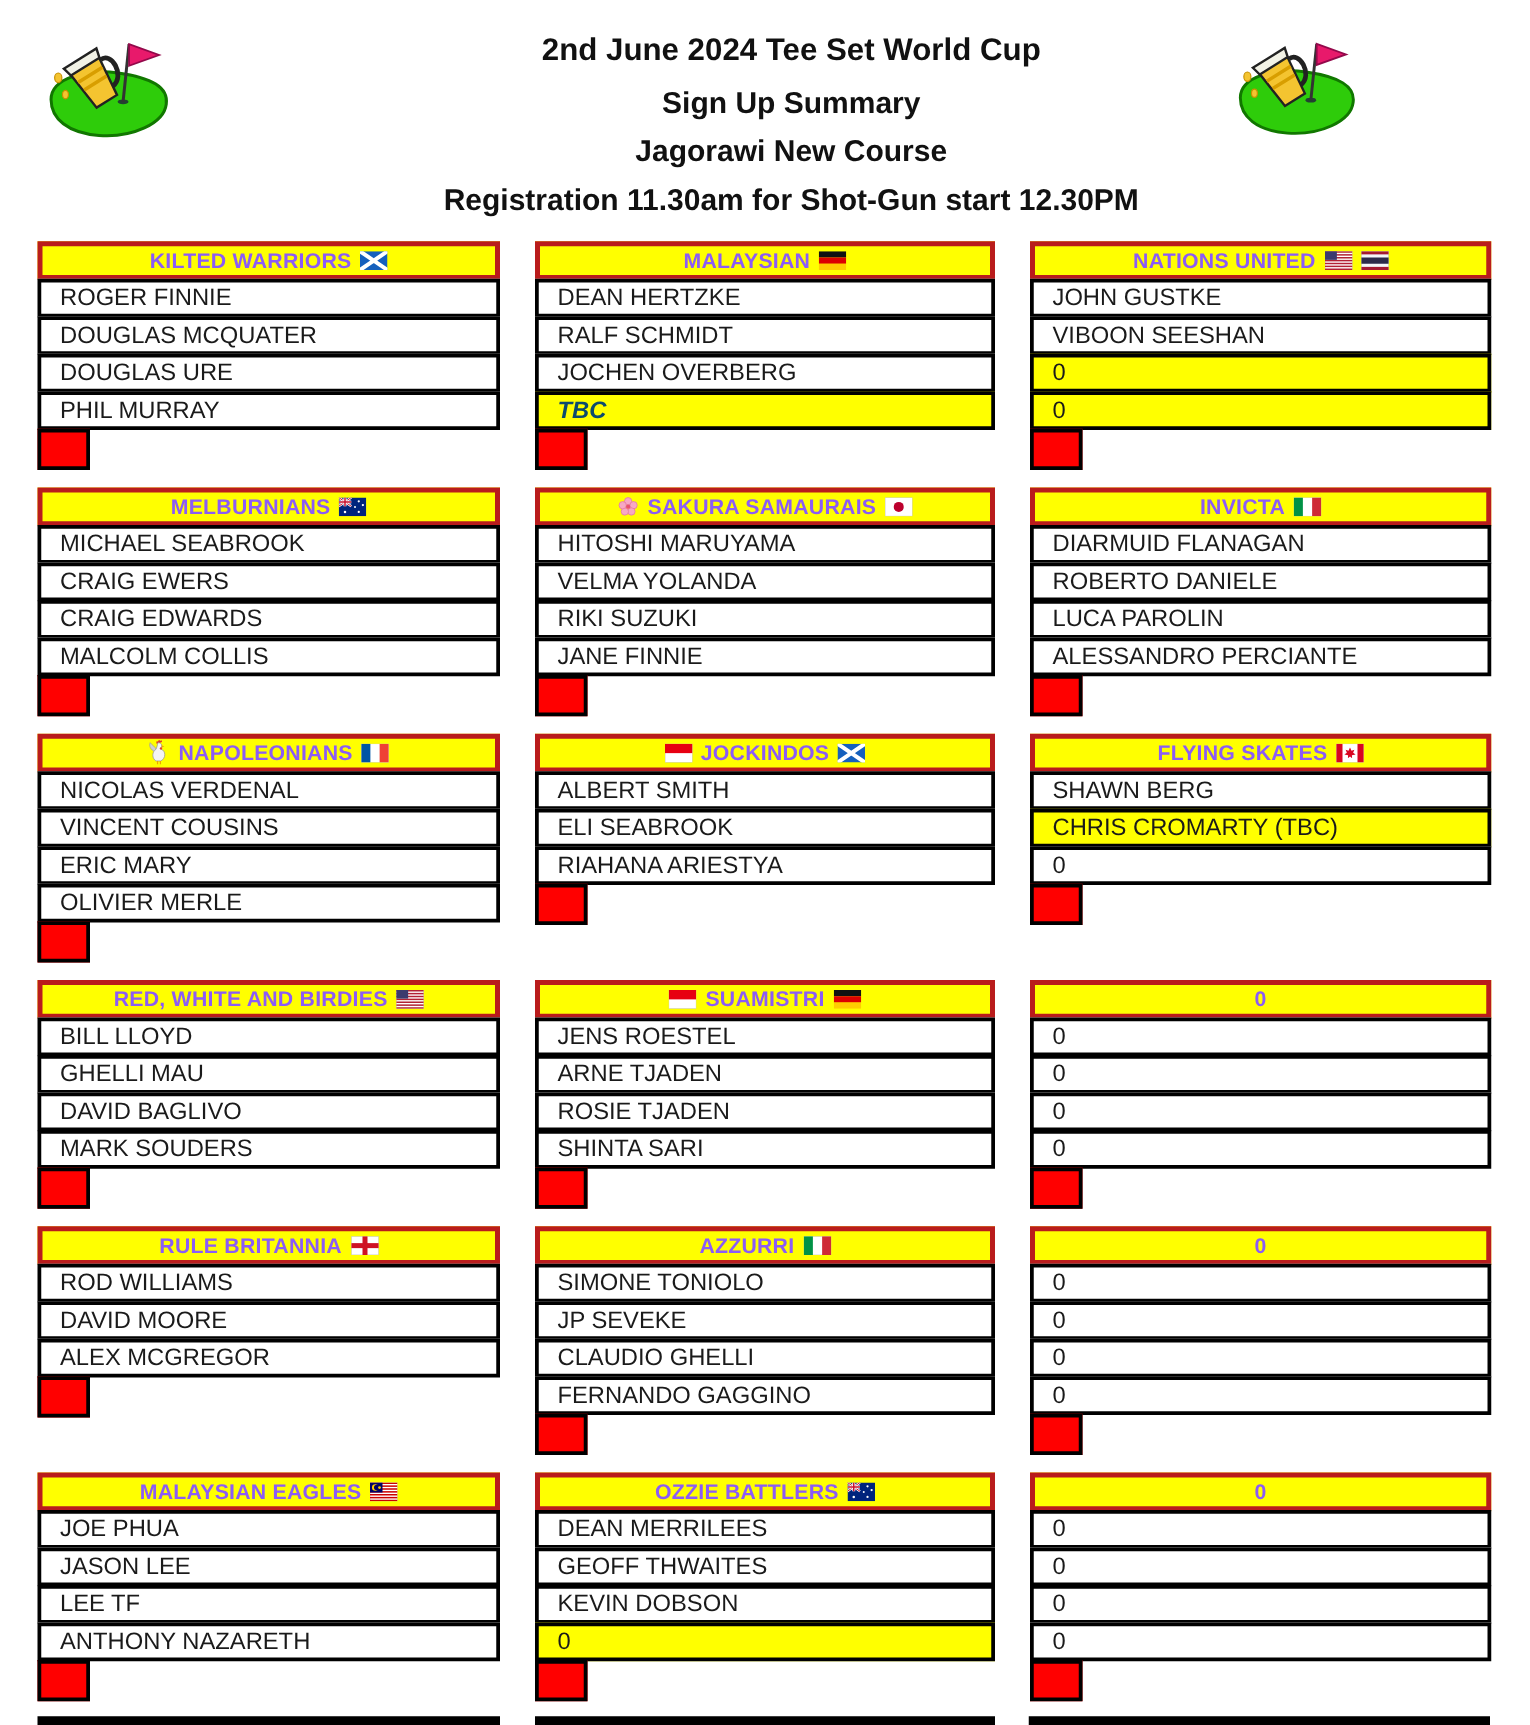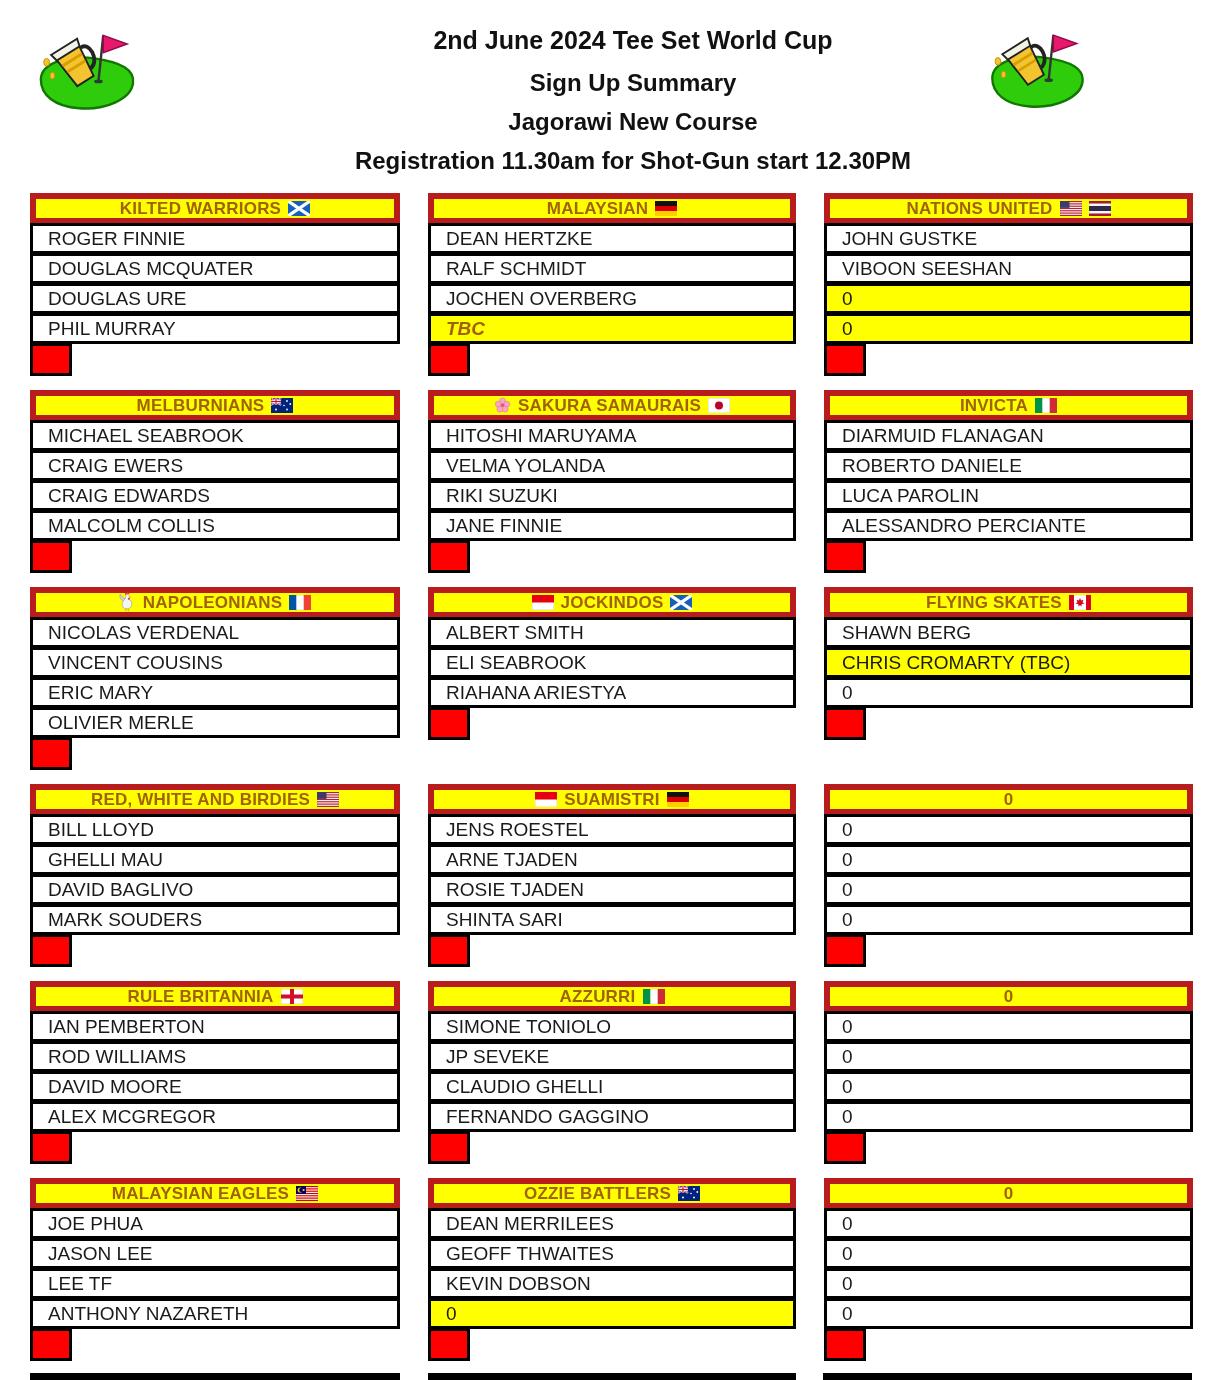--- a/index.html
+++ b/index.html
@@ -9,27 +9,27 @@
   .titles{position:absolute;top:26px;left:0;width:100%;text-align:center;}
   .title-main{font-size:25px;font-weight:bold;margin-bottom:14px;}
   .title-sub{font-size:24px;font-weight:bold;margin-bottom:11px;}
   .clipart{position:absolute;top:20px;}
   .clipart.left{left:26px;}
   .clipart.right{left:978px;}
   
   .grid{position:absolute;top:193px;left:30px;display:grid;
         grid-template-columns:370px 368px 369px;column-gap:28px;grid-auto-rows:197px;}
   .team{position:relative;}
-  .team-header{box-sizing:border-box;height:31px;background:#FFFF00;border:6px solid #b91c1c;
+  .team-header{box-sizing:border-box;height:31px;background:#FFFF00;border:4px solid #b91c1c;
         display:flex;align-items:center;justify-content:center;gap:7px;
-        font-weight:bold;font-size:17px;letter-spacing:.2px;color:#a16207;}
+        font-weight:bold;font-size:17px;letter-spacing:.2px;color:#8b5cf6;}
   .cell{box-sizing:border-box;height:31px;margin-top:-1px;background:#fff;border:3px solid #000;
         font-size:19px;display:flex;align-items:center;padding-left:15px;color:#1a1a1a;}
   .cell.highlight{background:#FFFF00;}
-  .cell.tbc{color:#a16207;font-weight:bold;font-style:italic;}
+  .cell.tbc{color:#0c4a6e;font-weight:bold;font-style:italic;}
   .marker{box-sizing:border-box;width:42px;height:33px;margin-top:-1px;
         background:#FF0000;border:3px solid #000;}
   .icon{display:inline-flex;line-height:0;}
   
   .next-row-strip{position:absolute;top:1373px;height:7px;background:#000;}
   .strip-1{left:30px;width:370px;}
   .strip-2{left:428px;width:368px;}
   .strip-3{left:823px;width:369px;}
 </style>
 </head>
@@ -343,21 +343,20 @@
         <div class="team-header">
           <span>RULE BRITANNIA</span>
           <span class="icon">
             <svg width="22" height="15" viewBox="0 0 22 15">
               <rect width="22" height="15" fill="#fff" stroke="#bbb" stroke-width="0.6"></rect>
               <rect x="9" width="4" height="15" fill="#CE1124"></rect>
               <rect y="5.5" width="22" height="4" fill="#CE1124"></rect>
             </svg>
           </span>
         </div>
-        <div class="cell">IAN PEMBERTON</div>
         <div class="cell">ROD WILLIAMS</div>
         <div class="cell">DAVID MOORE</div>
         <div class="cell">ALEX MCGREGOR</div>
         <div class="marker"></div>
       </div>
       <div class="team">
         <div class="team-header">
           <span>AZZURRI</span>
           <span class="icon">
             <svg width="22" height="15" viewBox="0 0 22 15">

